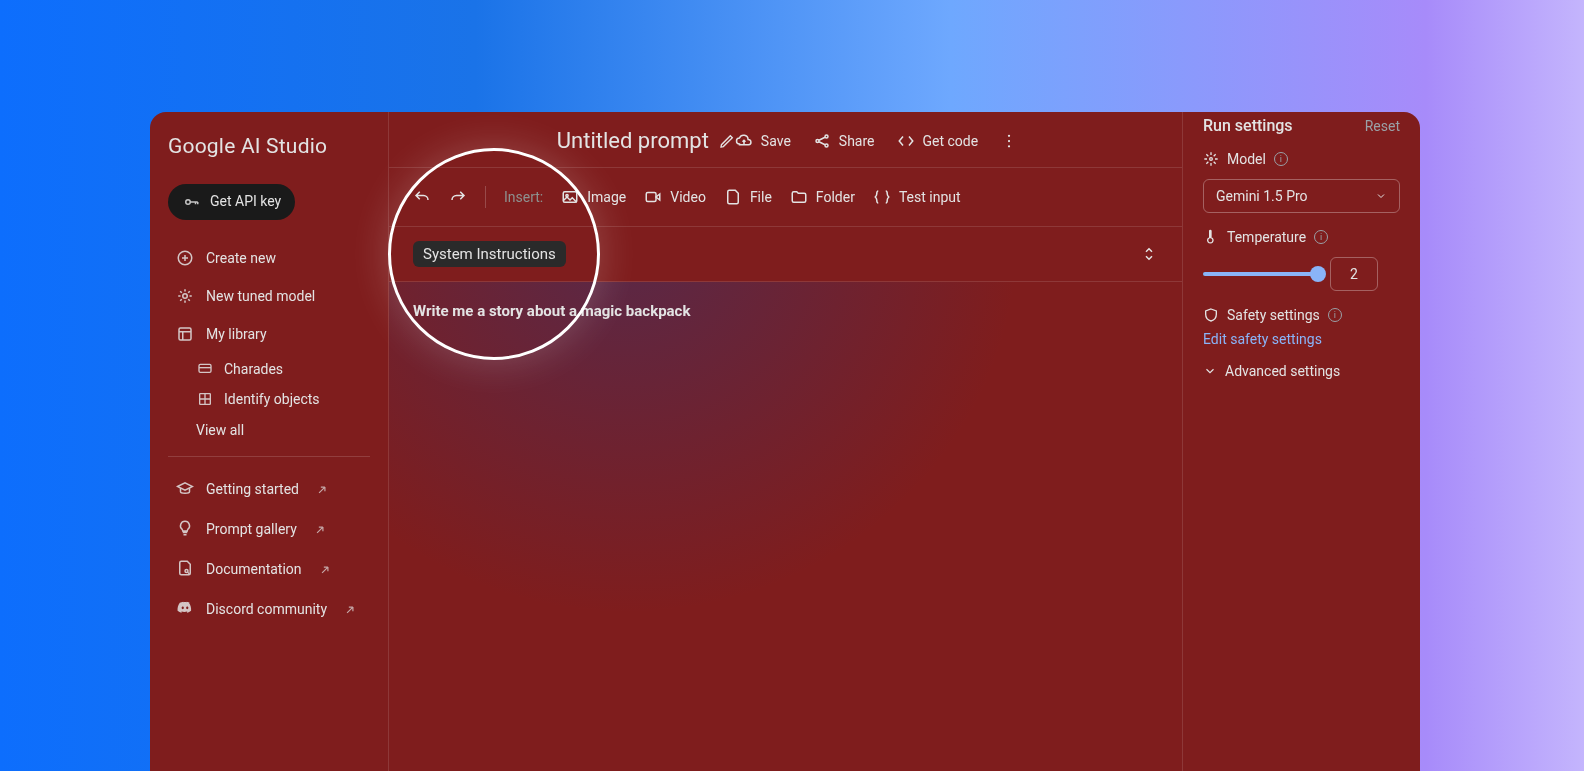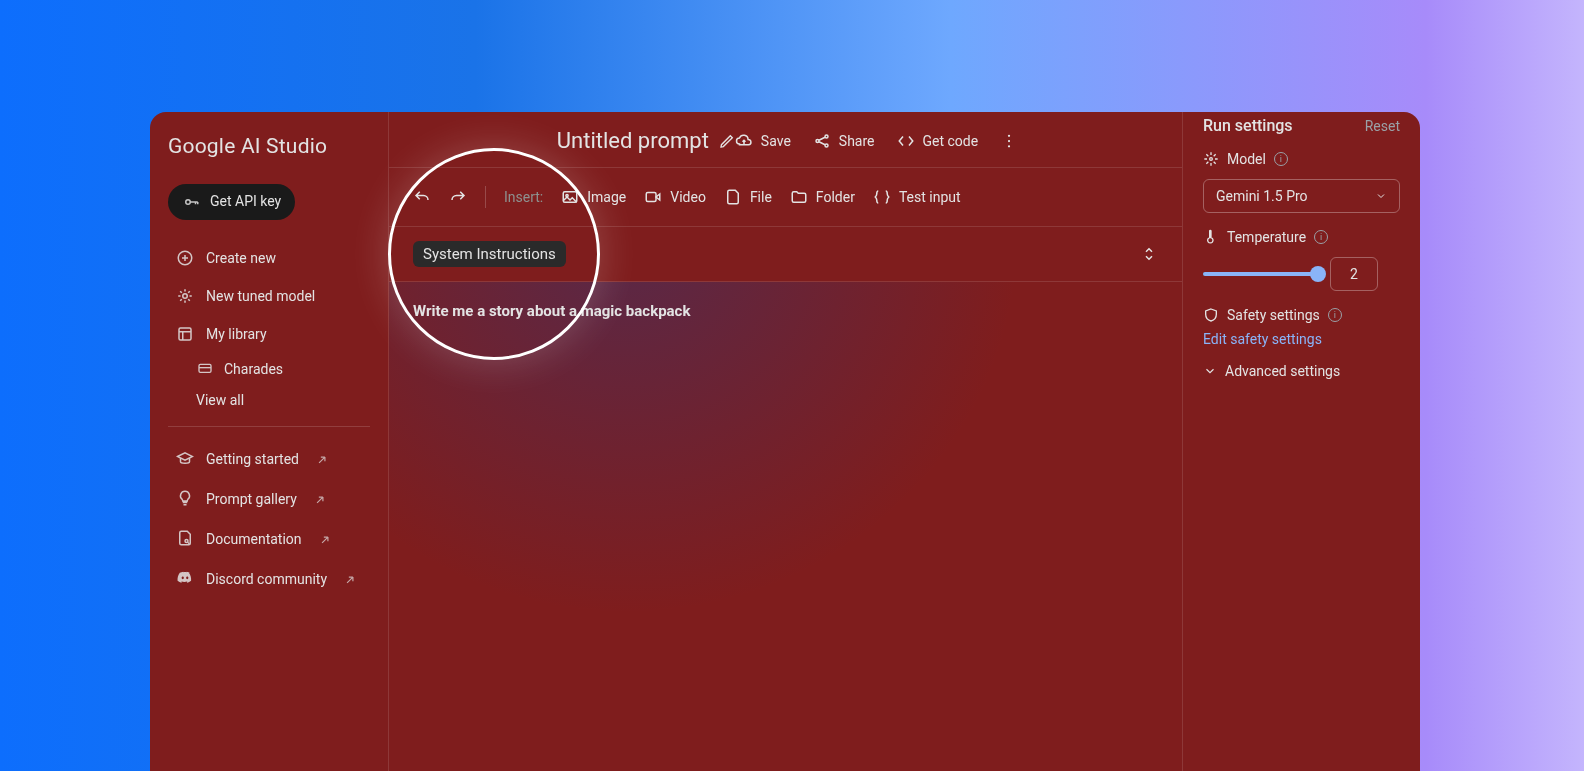--- a/index.html
+++ b/index.html
@@ -346,20 +346,29 @@
 
     <div class="library-list">
       <div class="library-item">
         <span class="sidebar-icon">
           <svg width="16" height="16" viewBox="0 0 24 24" fill="none" stroke="#e3e3e3" stroke-width="2">
               <rect x="3" y="5" width="18" height="12" rx="2"></rect>
               <path d="M3 10h18"></path>
             </svg>
         </span>
         <span>Charades</span>
+      </div>
+      <div class="library-item">
+        <span class="sidebar-icon">
+          <svg width="16" height="16" viewBox="0 0 24 24" fill="none" stroke="#e3e3e3" stroke-width="2">
+              <rect x="4" y="4" width="16" height="16" rx="1"></rect>
+              <path d="M12 4v16M4 12h16"></path>
+            </svg>
+        </span>
+        <span>Identify objects</span>
       </div>
       <div class="view-all">View all</div>
     </div>
 
     <div class="divider"></div>
 
     <div class="ext-link">
       <span class="sidebar-icon">
         <svg width="18" height="18" viewBox="0 0 24 24" fill="none" stroke="#e3e3e3" stroke-width="2">
             <path d="M2 10l10-5 10 5-10 5z"></path>

